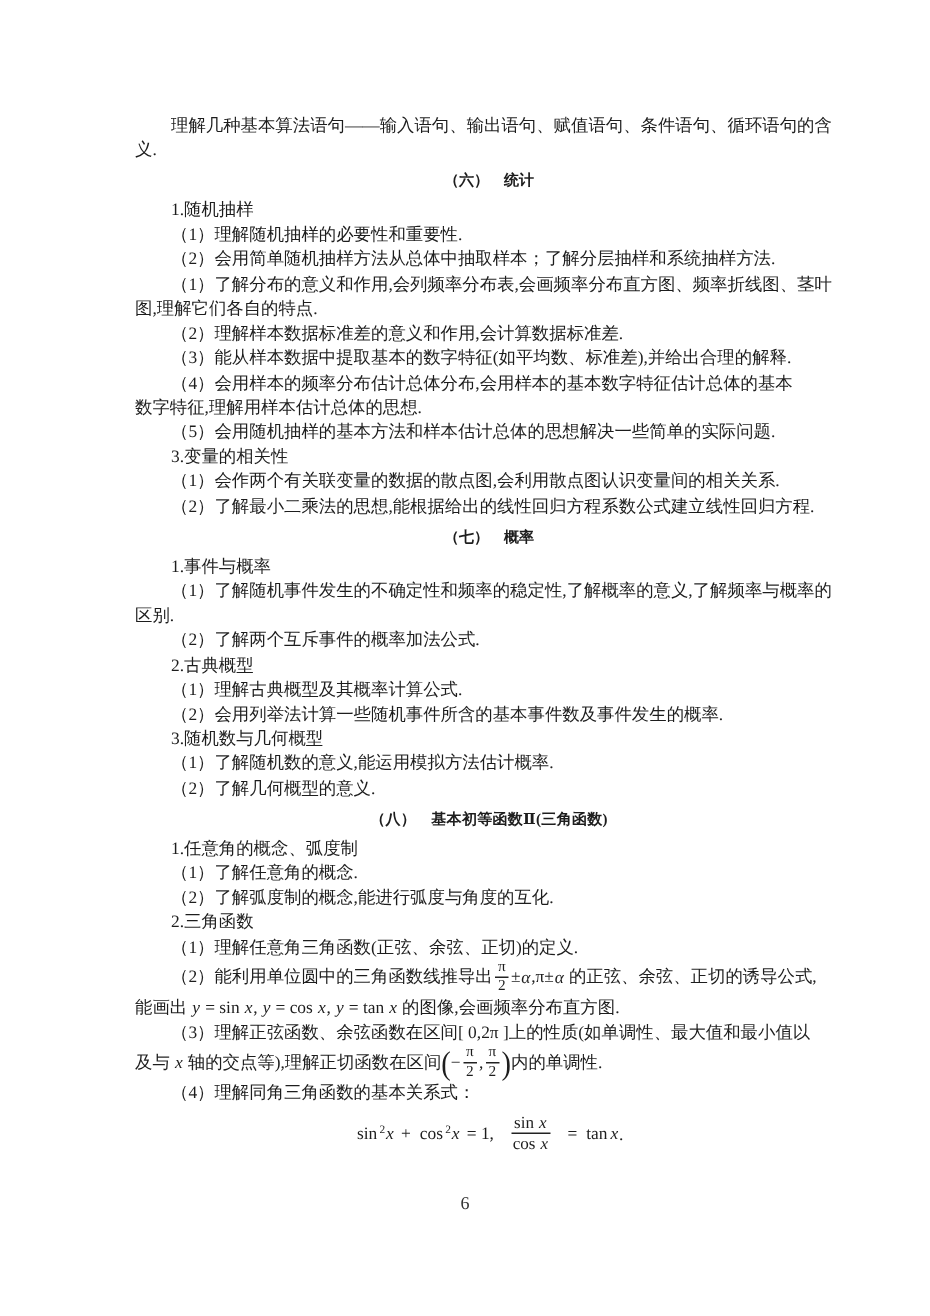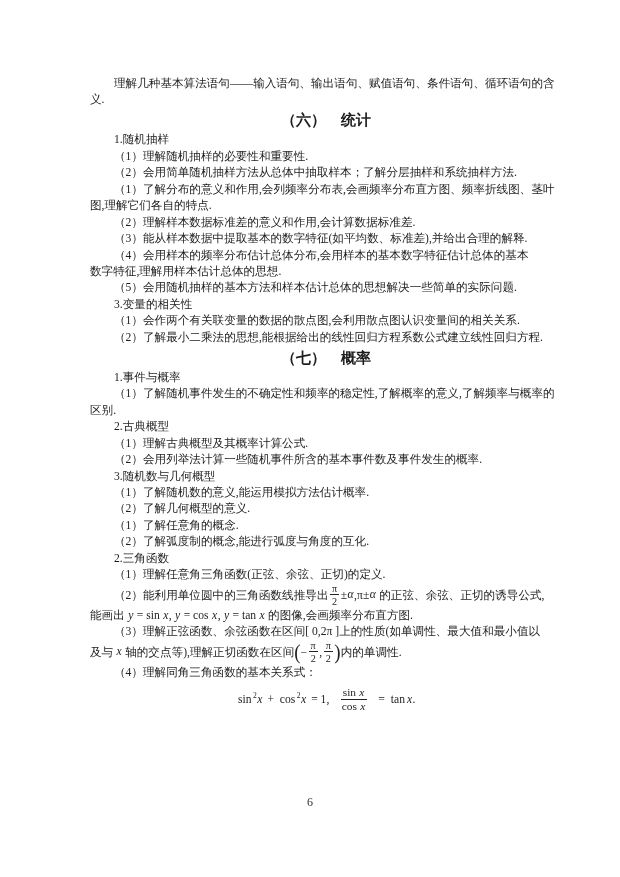--- a/index.html
+++ b/index.html
@@ -6,21 +6,21 @@
   .page{
     position:relative;width:620px;height:877px;background:#ffffff;overflow:hidden;
     font-family:"Liberation Serif","DejaVu Serif",serif;color:#1d1d1d;
   }
   .content{
     position:absolute;left:90px;top:76px;width:472px;
     font-size:11.6px;line-height:16.45px;
   }
   .line{white-space:nowrap;}
   .ind{padding-left:24px;}
-  .hd{text-align:center;font-weight:700;font-size:15px;line-height:19px;margin:2.5px 0 2px;white-space:nowrap;}
+  .hd{text-align:center;font-weight:700;font-size:10px;line-height:19px;margin:2.5px 0 2px;white-space:nowrap;}
   .hd8{letter-spacing:.2px;}
   i{font-family:"Liberation Serif","DejaVu Serif",serif;font-style:italic;padding:0 .5px;}
   .fr{display:inline-block;vertical-align:middle;text-align:center;font-size:10.2px;line-height:1.08;position:relative;top:-1px;margin:0 1.5px;}
   .fr .fn{display:block;border-bottom:.9px solid #222;padding:0 2px .5px;}
   .fr .fd{display:block;padding-top:.5px;}
   .fr-big{font-size:11.4px;margin:0 7px;}
   .bp{font-size:19px;font-weight:400;vertical-align:-3px;display:inline-block;transform:scaleY(1.15);}
   sup{font-size:7.6px;line-height:0;vertical-align:super;}
   .frow{text-align:center;margin:6px 0 2px;white-space:nowrap;}
   .frow .sp{margin:0 1.5px;}
@@ -50,28 +50,31 @@
     <div class="line ind">（5）会用随机抽样的基本方法和样本估计总体的思想解决一些简单的实际问题.</div>
     <div class="line ind">3.变量的相关性</div>
     <div class="line ind">（1）会作两个有关联变量的数据的散点图,会利用散点图认识变量间的相关关系.</div>
     <div class="line ind">（2）了解最小二乘法的思想,能根据给出的线性回归方程系数公式建立线性回归方程.</div>
 
     <div class="hd">（七）　概率</div>
 
     <div class="line ind">1.事件与概率</div>
     <div class="line ind">（1）了解随机事件发生的不确定性和频率的稳定性,了解概率的意义,了解频率与概率的</div>
     <div class="line">区别.</div>
+    <div class="line ind">（2）了解两个互斥事件的概率加法公式.</div>
     <div class="line ind">2.古典概型</div>
     <div class="line ind">（1）理解古典概型及其概率计算公式.</div>
     <div class="line ind">（2）会用列举法计算一些随机事件所含的基本事件数及事件发生的概率.</div>
     <div class="line ind">3.随机数与几何概型</div>
     <div class="line ind">（1）了解随机数的意义,能运用模拟方法估计概率.</div>
     <div class="line ind">（2）了解几何概型的意义.</div>
 
+    <div class="hd hd8">（八）　基本初等函数Ⅱ(三角函数)</div>
 
+    <div class="line ind">1.任意角的概念、弧度制</div>
     <div class="line ind">（1）了解任意角的概念.</div>
     <div class="line ind">（2）了解弧度制的概念,能进行弧度与角度的互化.</div>
     <div class="line ind">2.三角函数</div>
     <div class="line ind">（1）理解任意角三角函数(正弦、余弦、正切)的定义.</div>
 
     <div class="line ind">
       <span>（2）能利用单位圆中的三角函数线推导出</span><span class="fr"><span class="fn">π</span><span class="fd">2</span></span><span>±</span><i>α</i><span>,</span><span>π</span><span>±</span><i>α</i>
       <span>的正弦、余弦、正切的诱导公式,</span>
     </div>
 

